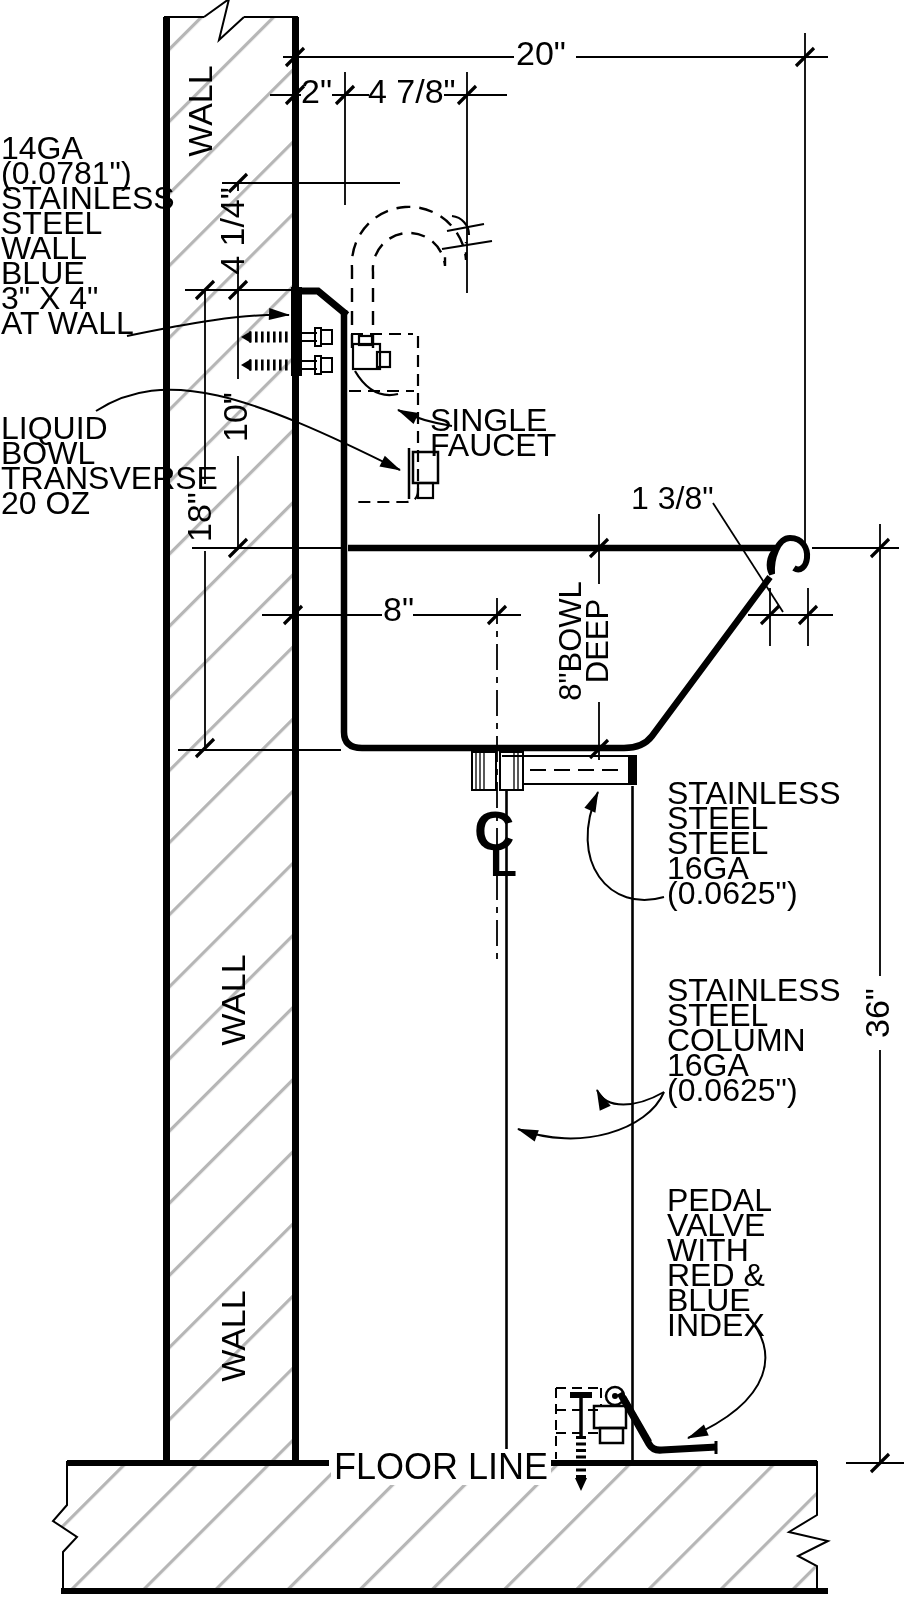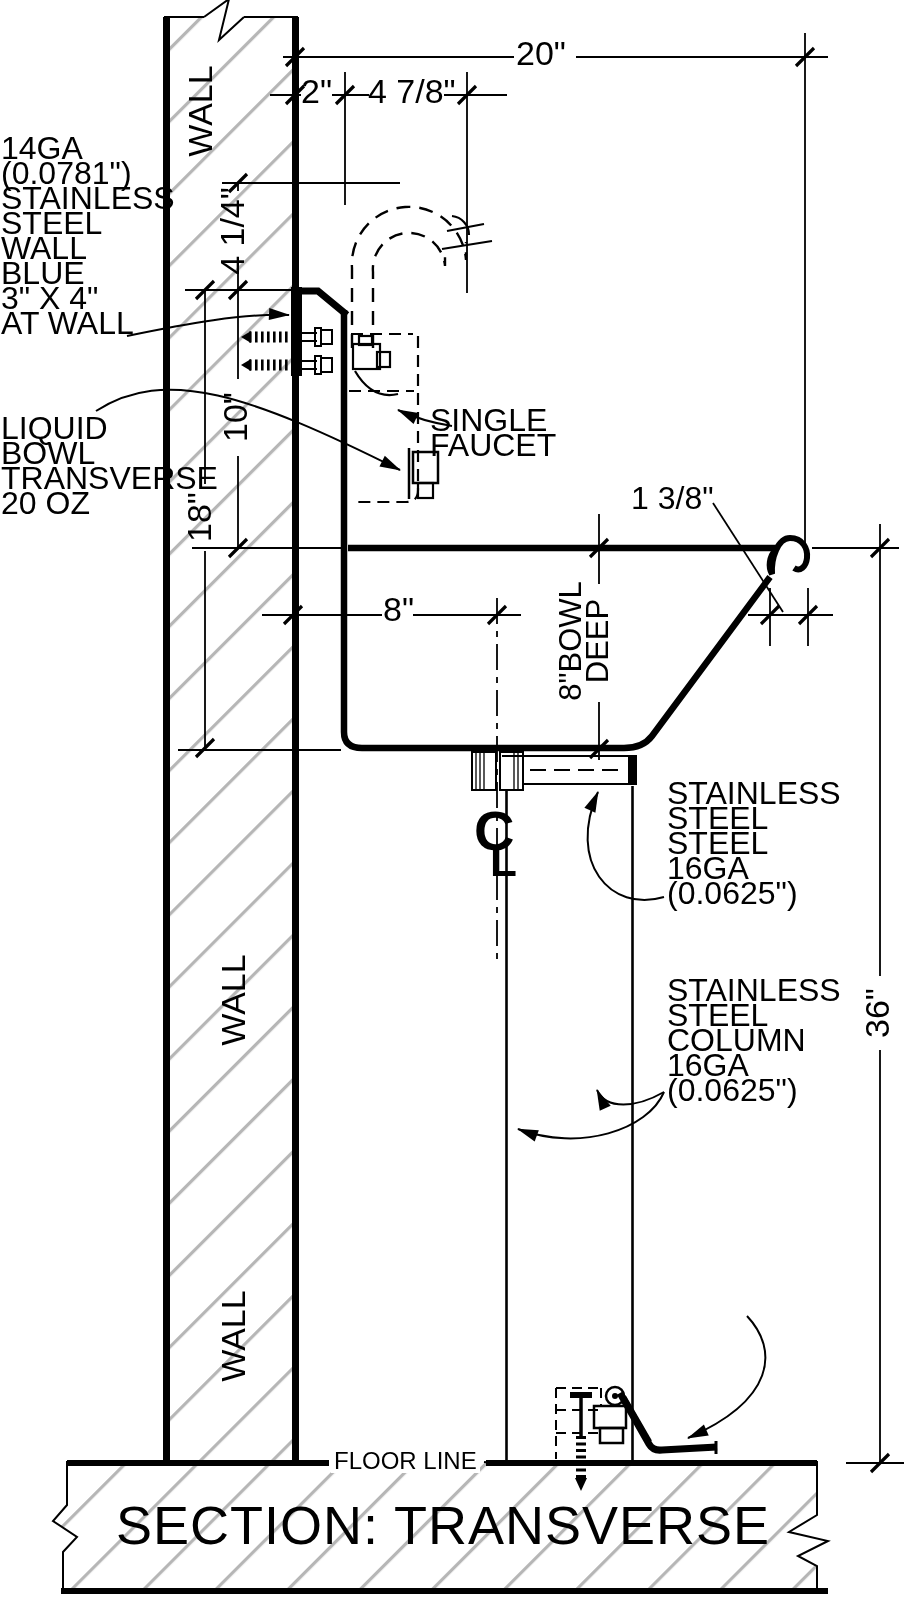--- a/index.html
+++ b/index.html
@@ -198,18 +198,25 @@
 </div>
 
 <div class="t lbl" style="left:667px;top:978px;">
   <span>STAINLESS</span>
   <span>STEEL</span>
   <span>COLUMN</span>
   <span>16GA</span>
   <span>(0.0625")</span>
 </div>
 
-
-<div class="t wbg" style="left:331px;top:1449px;font-size:24px;">FLOOR LINE</div>
-
-<div class="t title" style="left:116px;top:1498px;">SECTION: TRANSVERSE</div>
+<div class="t lbl" style="left:667px;top:1188px;">
+  <span>PEDAL</span>
+  <span>VALVE</span>
+  <span>WITH</span>
+  <span>RED &amp;</span>
+  <span>BLUE</span>
+  <span>INDEX</span>
+</div>
+
+<div class="t wbg" style="left:331px;top:1449px;font-size:36px;">FLOOR LINE</div>
+
 
 </div>
 
 </body></html>

